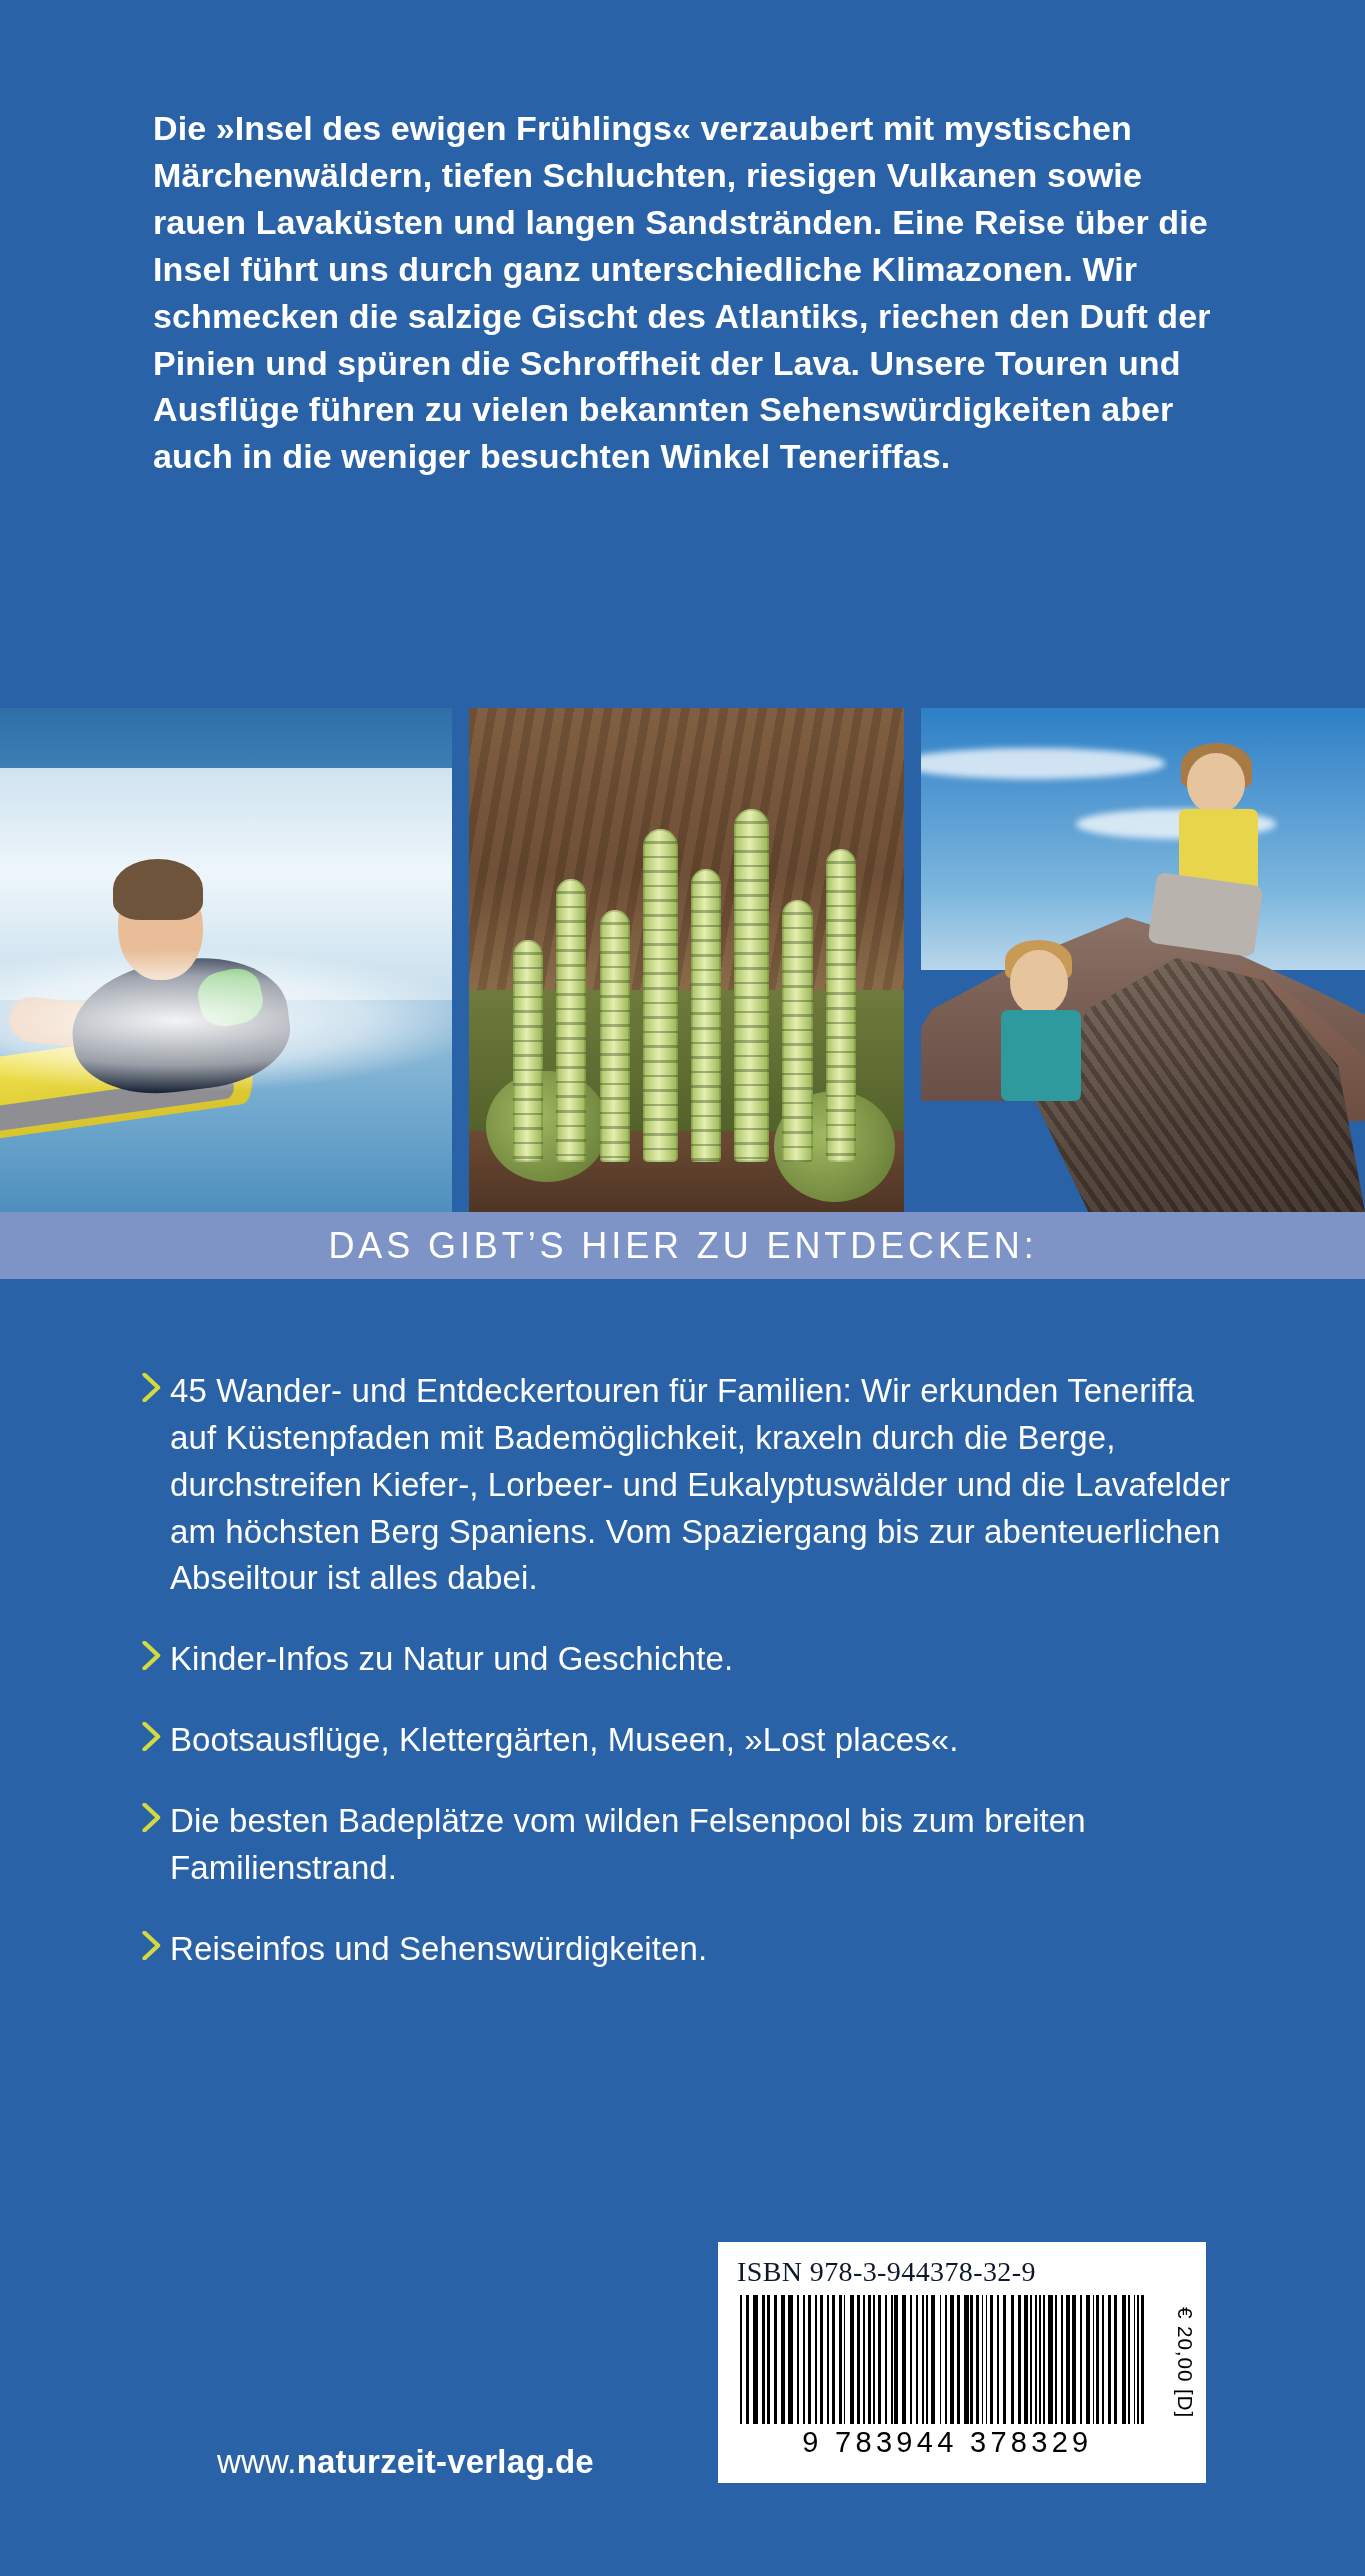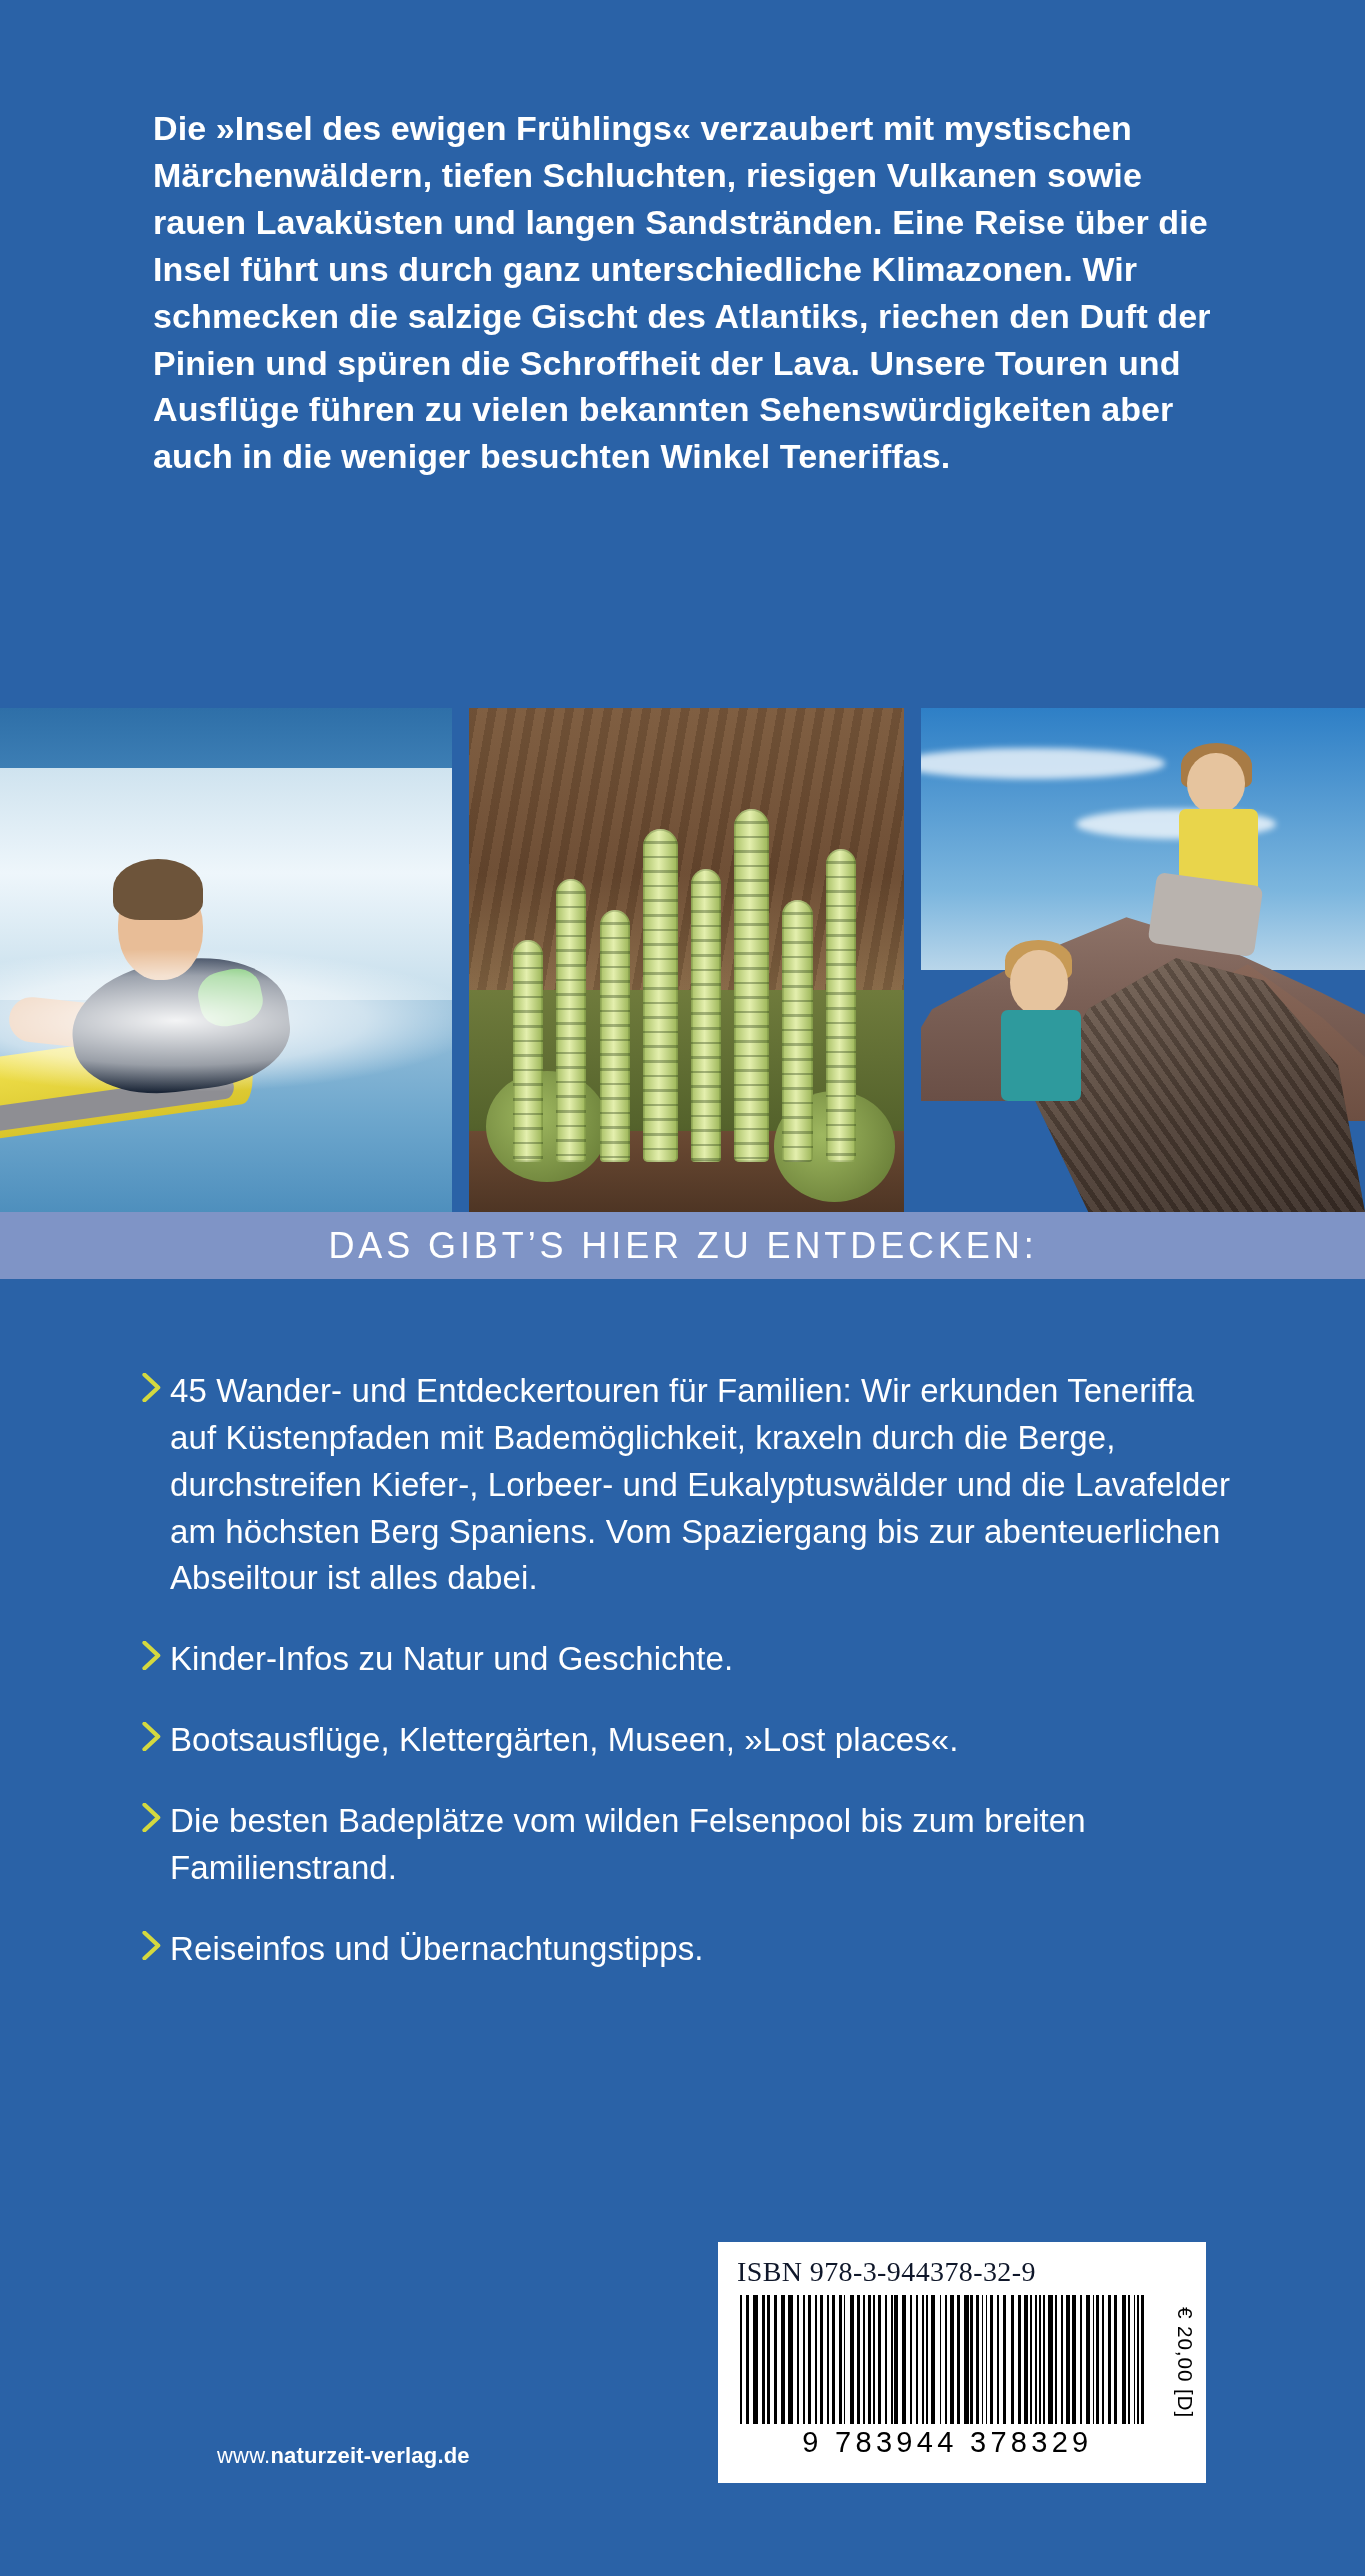--- a/index.html
+++ b/index.html
@@ -258,21 +258,21 @@
     line-height: 1.42;
     letter-spacing: 0.1px;
   }
 
   
   .website {
     position: absolute;
     left: 217px;
     top: 2443px;
     color: #ffffff;
-    font-size: 22px;
+    font-size: 33px;
     font-weight: 700;
     letter-spacing: 0.2px;
   }
   .website .plain { font-weight: 400; }
 
   .barcode-box {
     position: absolute;
     left: 718px;
     top: 2242px;
     width: 488px;
@@ -422,21 +422,21 @@
       </div>
       <div class="btext">Die besten Badeplätze vom wilden Felsenpool bis zum breiten Familienstrand.</div>
     </div>
 
     <div class="bullet">
       <div class="chev">
         <svg width="22.4" height="29" viewBox="0 0 26 34" aria-hidden="true">
           <path d="M4 2 L20 17 L4 32" fill="none" stroke="#d4d93f" stroke-width="5" stroke-linecap="round" stroke-linejoin="round"></path>
         </svg>
       </div>
-      <div class="btext">Reiseinfos und Übernachtungstipps.</div>
+      <div class="btext">Reiseinfos und Sehenswürdigkeiten.</div>
     </div>
   </div>
 
   <div class="website">
     <span class="plain">www.</span><span>naturzeit-verlag.de</span>
   </div>
 
   <div class="barcode-box">
     <div class="isbn-text">ISBN 978-3-944378-32-9</div>
     <div class="price-text">€ 20,00 [D]</div>

